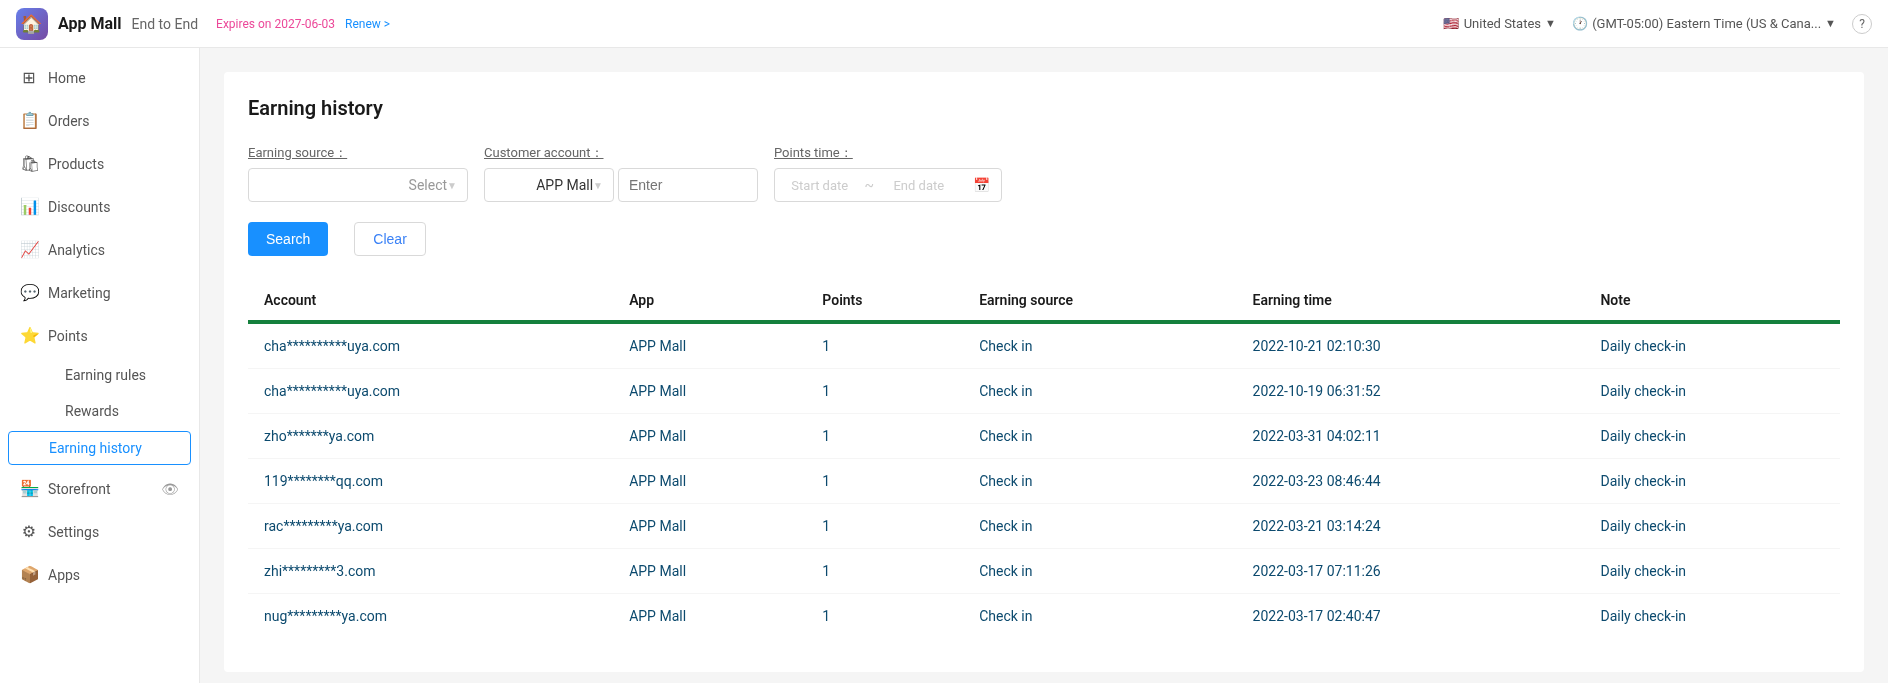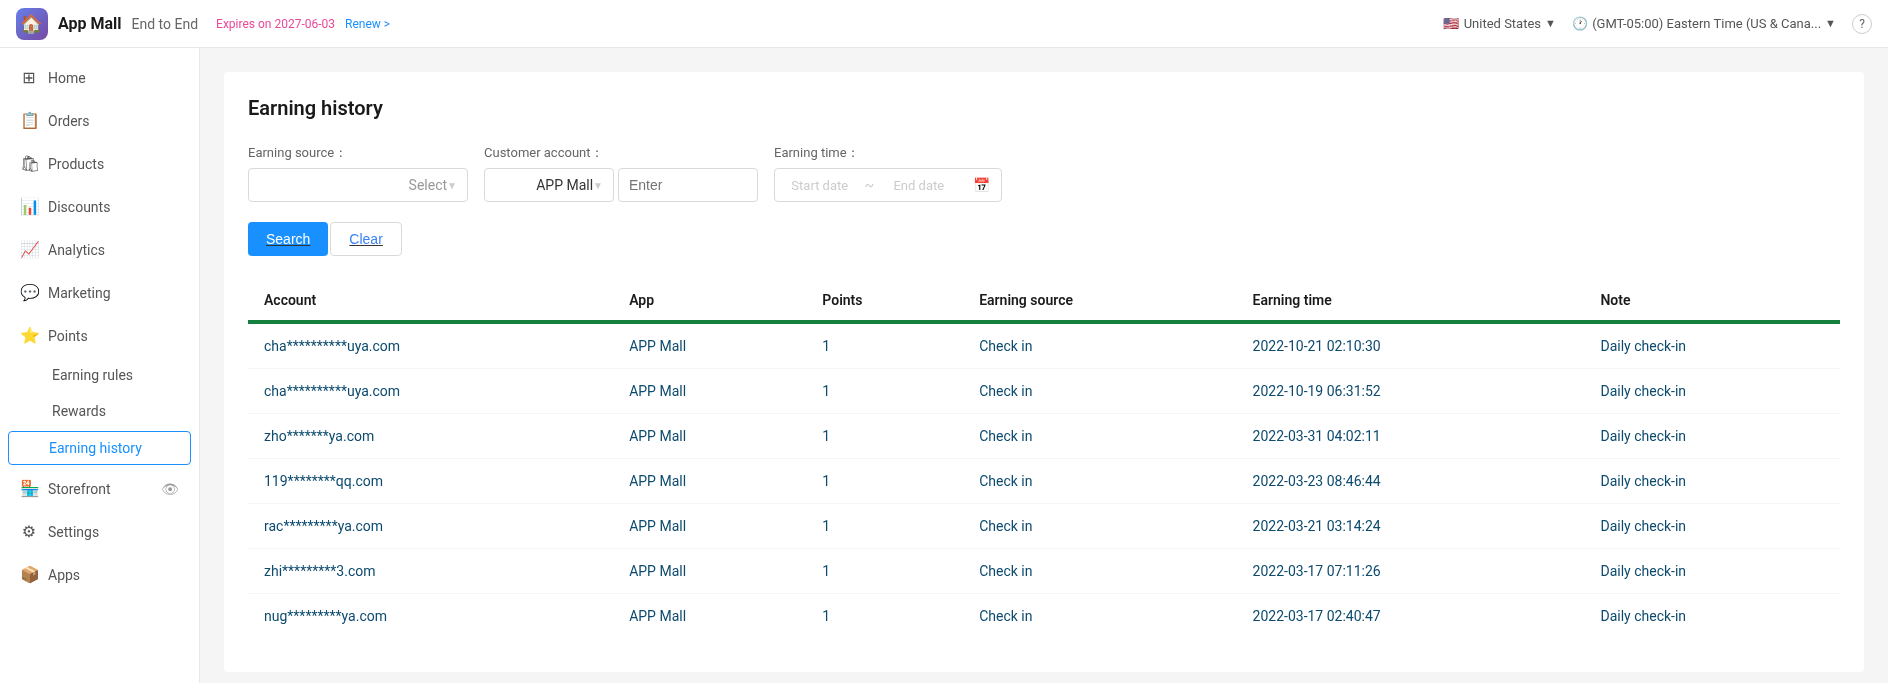--- a/index.html
+++ b/index.html
@@ -31,40 +31,40 @@
       position: fixed; top: 48px; left: 0; bottom: 0; overflow-y: auto;
       padding: 8px 0;
     }
     .sidebar-item {
       display: flex; align-items: center; gap: 10px;
       padding: 12px 20px; cursor: pointer; color: #555; font-size: 14px;
       position: relative;
     }
     .sidebar-item .icon { font-size: 16px; width: 18px; text-align: center; }
     .sidebar-sub-item {
-      padding: 10px 20px 10px 52px; cursor: pointer; color: #555; font-size: 14px;
+      padding: 10px 20px 10px 65px; cursor: pointer; color: #555; font-size: 14px;
     }
     .sidebar-sub-item.active {
       color: #1890ff; border: 1px solid #1890ff; border-radius: 4px;
       margin: 2px 8px; padding: 8px 12px 8px 40px;
       background: #fff;
     }
     .sidebar-eye { margin-left: auto; font-size: 14px; color: #999; }
 
     
     .main { margin-left: 200px; flex: 1; padding: 24px; background: #f5f5f5; }
     .content-card { background: #fff; border-radius: 4px; padding: 24px; min-height: 600px; }
 
     
     .page-title { font-size: 20px; font-weight: 600; color: #1a1a1a; margin-bottom: 24px; }
 
     
     .filters { display: flex; align-items: flex-end; gap: 16px; flex-wrap: wrap; margin-bottom: 20px; }
     .filter-group { display: flex; flex-direction: column; gap: 6px; }
-    .filter-label { font-size: 13px; color: #666; }
+    .filter-label { font-size: 13px; color: #666; text-decoration: underline; }
     .filter-select {
       display: flex; align-items: center; justify-content: flex-end;
       border: 1px solid #d9d9d9; border-radius: 4px; padding: 6px 10px;
       width: 220px; background: #fff; cursor: pointer; color: #999; height: 34px;
     }
     .filter-select .value { color: #333; }
     .filter-dropdown-icon { color: #ccc; font-size: 10px; }
     .filter-input-group { display: flex; align-items: center; gap: 4px; }
     .filter-input {
       border: 1px solid #d9d9d9; border-radius: 4px; padding: 6px 10px;
@@ -81,21 +81,21 @@
 
     
     .btn-search {
       background: #1890ff; color: #fff; border: none; border-radius: 4px;
       padding: 7px 18px; cursor: pointer; font-size: 14px; height: 34px;
     }
     .btn-clear {
       background: #fff; color: #3b82f6; border: 1px solid #d9d9d9; border-radius: 4px;
       padding: 7px 18px; cursor: pointer; font-size: 14px; height: 34px;
     }
-    .action-row { display: flex; gap: 2px; margin-bottom: 24px; text-decoration: underline; }
+    .action-row { display: flex; gap: 26px; margin-bottom: 24px; }
 
     
     table { width: 100%; border-collapse: collapse; }
     thead tr { border-bottom: 4px solid #15803d; }
     th { text-align: left; padding: 12px 16px; font-size: 14px; font-weight: 600; color: #1a1a1a; background: #fff; }
     td { padding: 14px 16px; font-size: 14px; color: #0c4a6e; border-bottom: 1px solid #f5f5f5; }
     tr:last-child td { border-bottom: none; }
 
     .chevron { font-size: 11px; }
   </style>
@@ -201,21 +201,21 @@
           <div class="filter-input-group">
             <div class="filter-select" style="width:130px;">
               <span class="value">APP Mall</span>
               <span class="filter-dropdown-icon">▼</span>
             </div>
             <input class="filter-input" type="text" placeholder="Enter" style="">
           </div>
         </div>
 
         <div class="filter-group">
-          <label class="filter-label">Earning time：</label>
+          <label class="filter-label">Points time：</label>
           <div class="date-range">
             <span class="date-placeholder">Start date</span>
             <span class="date-sep">~</span>
             <span class="date-placeholder">End date</span>
             <span class="date-icon">📅</span>
           </div>
         </div>
       </div>
 
       <div class="action-row">

